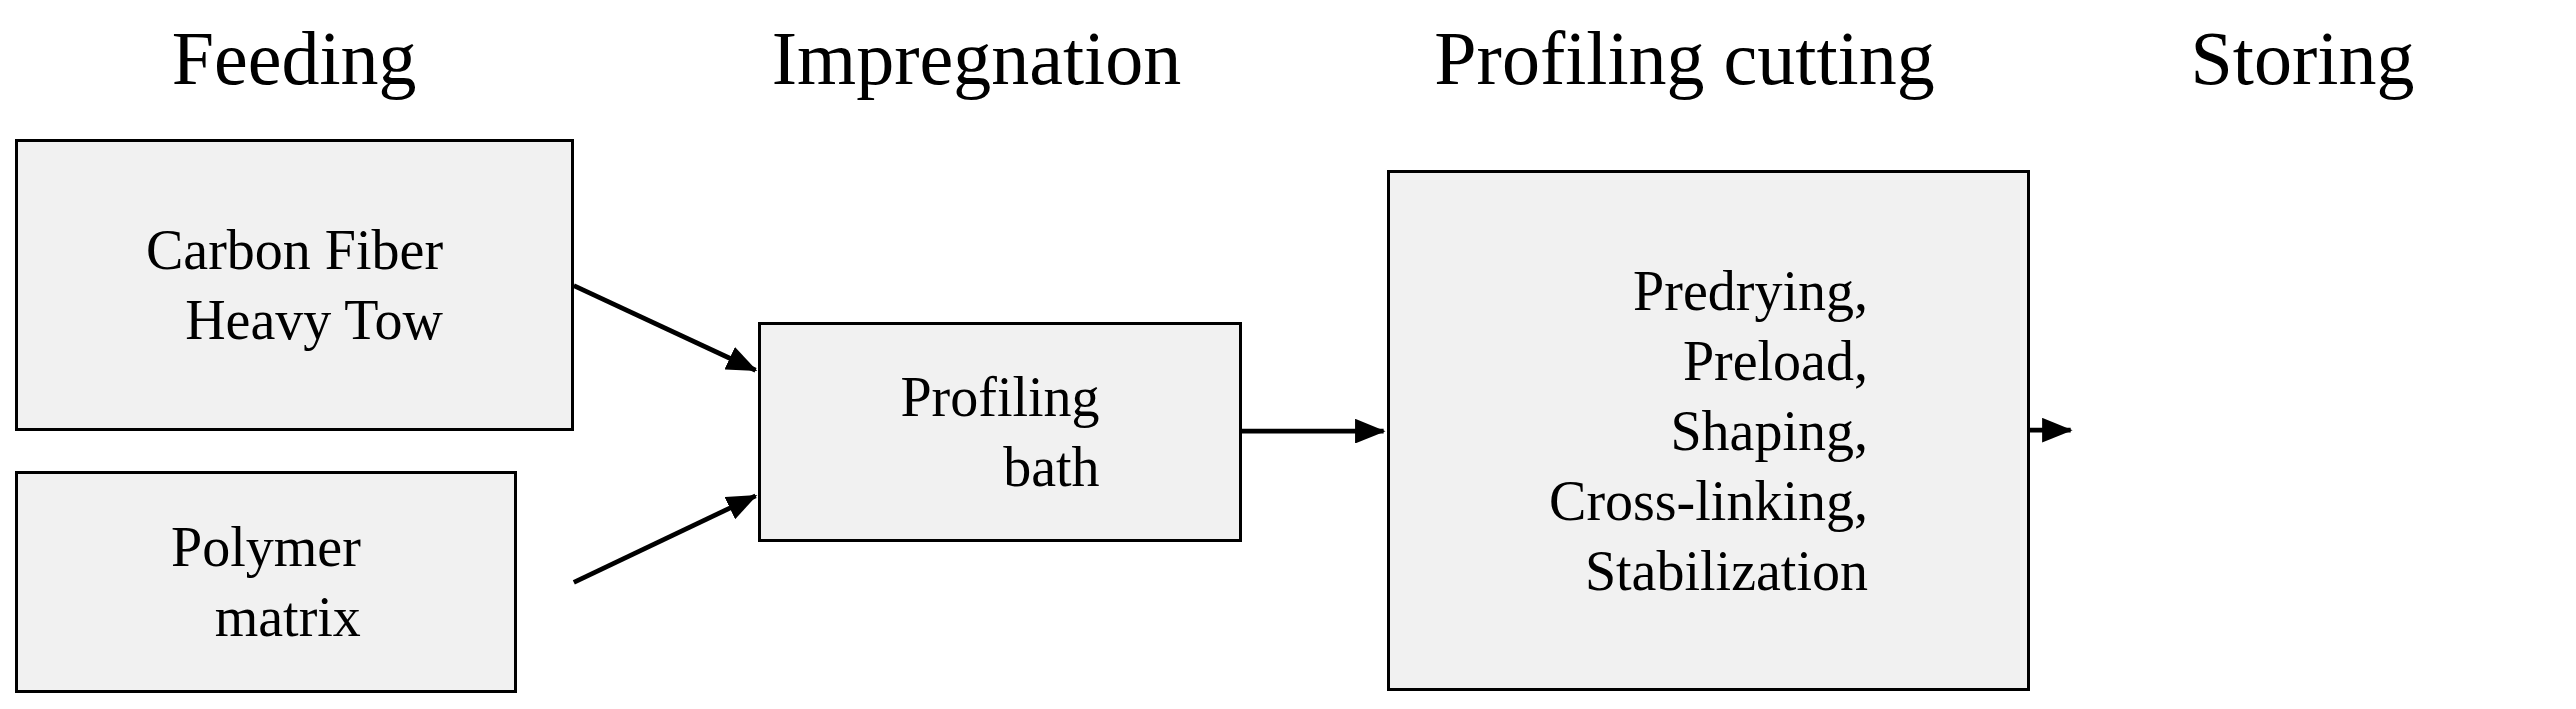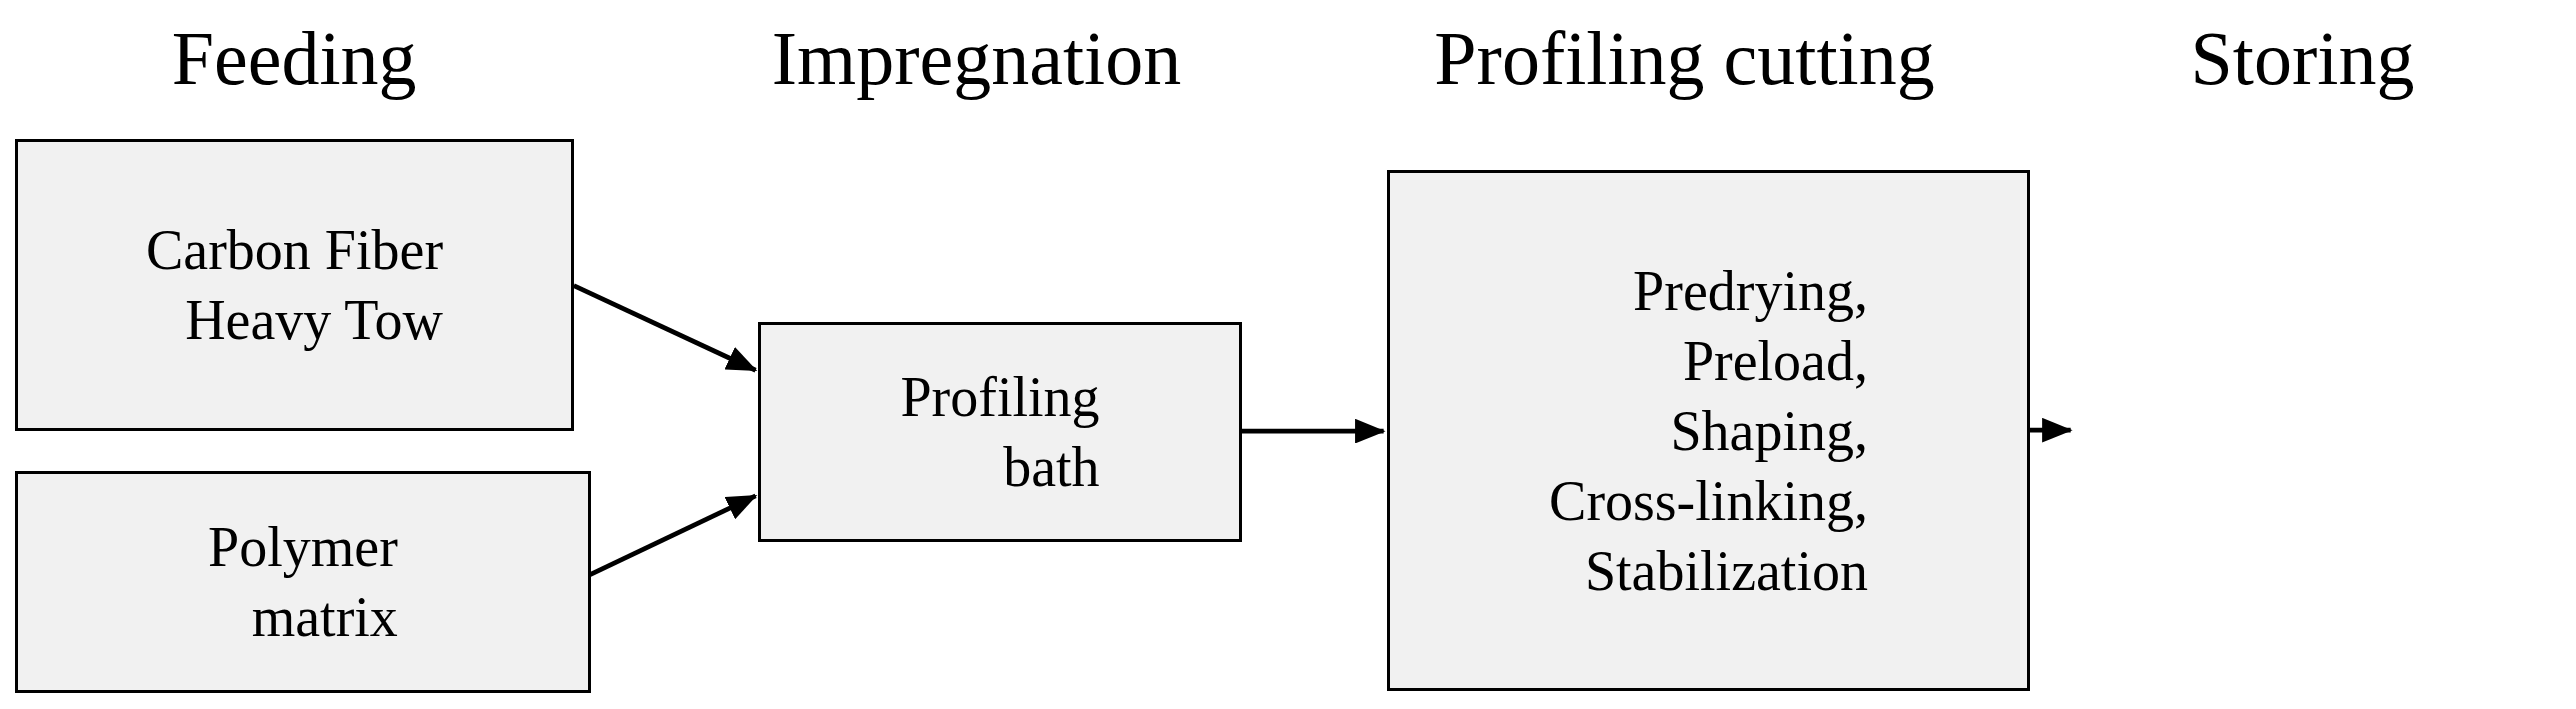--- a/index.html
+++ b/index.html
@@ -57,21 +57,21 @@
     stroke:var(--arrow);
     stroke-width:5;
   }
   
   .hdr-feeding{left:8.6px;width:571px;}
   .hdr-impregnation{left:691px;width:571px;}
   .hdr-profiling{left:1399px;width:571px;}
   .hdr-storing{left:2017px;width:571px;}
 
   .node-carbon{left:15px;top:139px;width:559px;height:292px;}
-  .node-polymer{left:15px;top:471px;width:576px;height:222px;}
+  .node-polymer{left:15px;top:471px;width:502px;height:222px;}
   .node-immersion{left:758px;top:322px;width:484px;height:220px;}
   .node-profiling{left:1387px;top:170px;width:643px;height:521px;}
   .node-winding{left:2075px;top:307px;width:484px;height:247px;}
 </style>
 </head>
 <body>
 
 <div class="canvas">
 
   <div class="stage-header hdr-feeding">Feeding</div>

